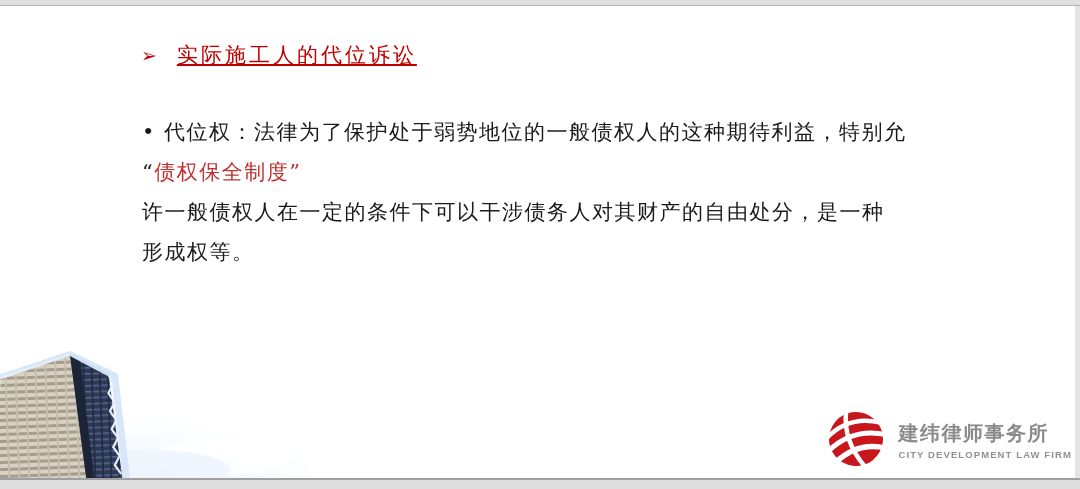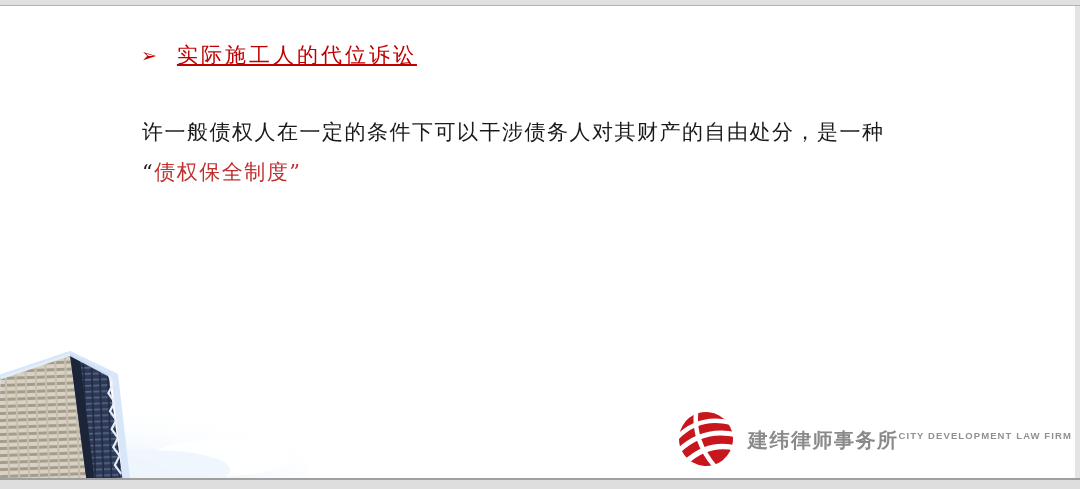--- a/index.html
+++ b/index.html
@@ -18,21 +18,21 @@
   .right-strip{position:absolute;top:0;right:0;bottom:0;width:5px;background:#e4e4e4;z-index:4;}
   .title-row{position:absolute;top:42px;left:141px;display:flex;align-items:center;z-index:2;}
   .title-bullet{color:var(--title-red);font-size:19px;line-height:26px;margin-right:20px;font-family:"DejaVu Sans","Liberation Sans",sans-serif;}
   .page-title{color:var(--title-red);font-size:21px;letter-spacing:3px;line-height:26px;font-weight:500;text-decoration:underline;}
   .body-text{position:absolute;top:112px;left:142px;width:820px;color:var(--text-color);font-size:21px;letter-spacing:1.5px;z-index:2;}
   .body-text .line{line-height:40px;height:40px;white-space:nowrap;}
   .body-text .red{color:var(--hl-red);}
   .photo-wrap{position:absolute;left:0;bottom:9px;width:310px;height:130px;z-index:1;}
   .logo{position:absolute;right:8px;bottom:16px;display:flex;align-items:center;z-index:3;}
   .logo-icon{flex:0 0 auto;margin-right:10px;}
-  .logo-text{display:flex;flex-direction:row;justify-content:center;}
+  .logo-text{display:flex;flex-direction:column;justify-content:center;}
   .firm-name{color:var(--logo-gray);font-size:20px;letter-spacing:1.5px;font-weight:600;line-height:26px;white-space:nowrap;}
   .firm-tagline{color:#909090;font-size:9.5px;font-weight:bold;letter-spacing:1.1px;font-family:"Liberation Sans","DejaVu Sans",sans-serif;margin-top:3px;white-space:nowrap;}
 </style>
 </head>
 <body>
 
 <div class="slide">
 
   <div class="top-strip"></div>
   <div class="right-strip"></div>
@@ -70,22 +70,24 @@
       </g>
     </svg>
   </div>
 
   <div class="title-row">
     <span class="title-bullet">➢</span>
     <span class="page-title">实际施工人的代位诉讼</span>
   </div>
 
   <div class="body-text">
+      <div class="line"><span>• 代位权：法律为了保护处于弱势地位的一般债权人的这种期待利益，特别允</span></div>
+      <div class="line"><span>“</span><span class="red">债权保全制度”</span></div>
       <div class="line"><span>许一般债权人在一定的条件下可以干涉债务人对其财产的自由处分，是一种</span></div>
-      <div class="line"><span>“</span><span class="red">债权保全制度”</span></div>
+      <div class="line"><span>形成权等。</span></div>
     </div>
 
   <div class="logo">
     <span class="logo-icon">
       <svg width="64" height="62" viewBox="0 0 64 62">
         <g transform="rotate(-16 32 32)">
           <circle cx="32" cy="32" r="27" fill="#c8161d"></circle>
           <path d="M4 23 Q 32 7 60 23" stroke="#ffffff" stroke-width="4.5" fill="none"></path>
           <path d="M2 36 Q 32 20 62 36" stroke="#ffffff" stroke-width="5" fill="none"></path>
           <path d="M6 49 Q 33 35 58 49" stroke="#ffffff" stroke-width="5.5" fill="none"></path>

